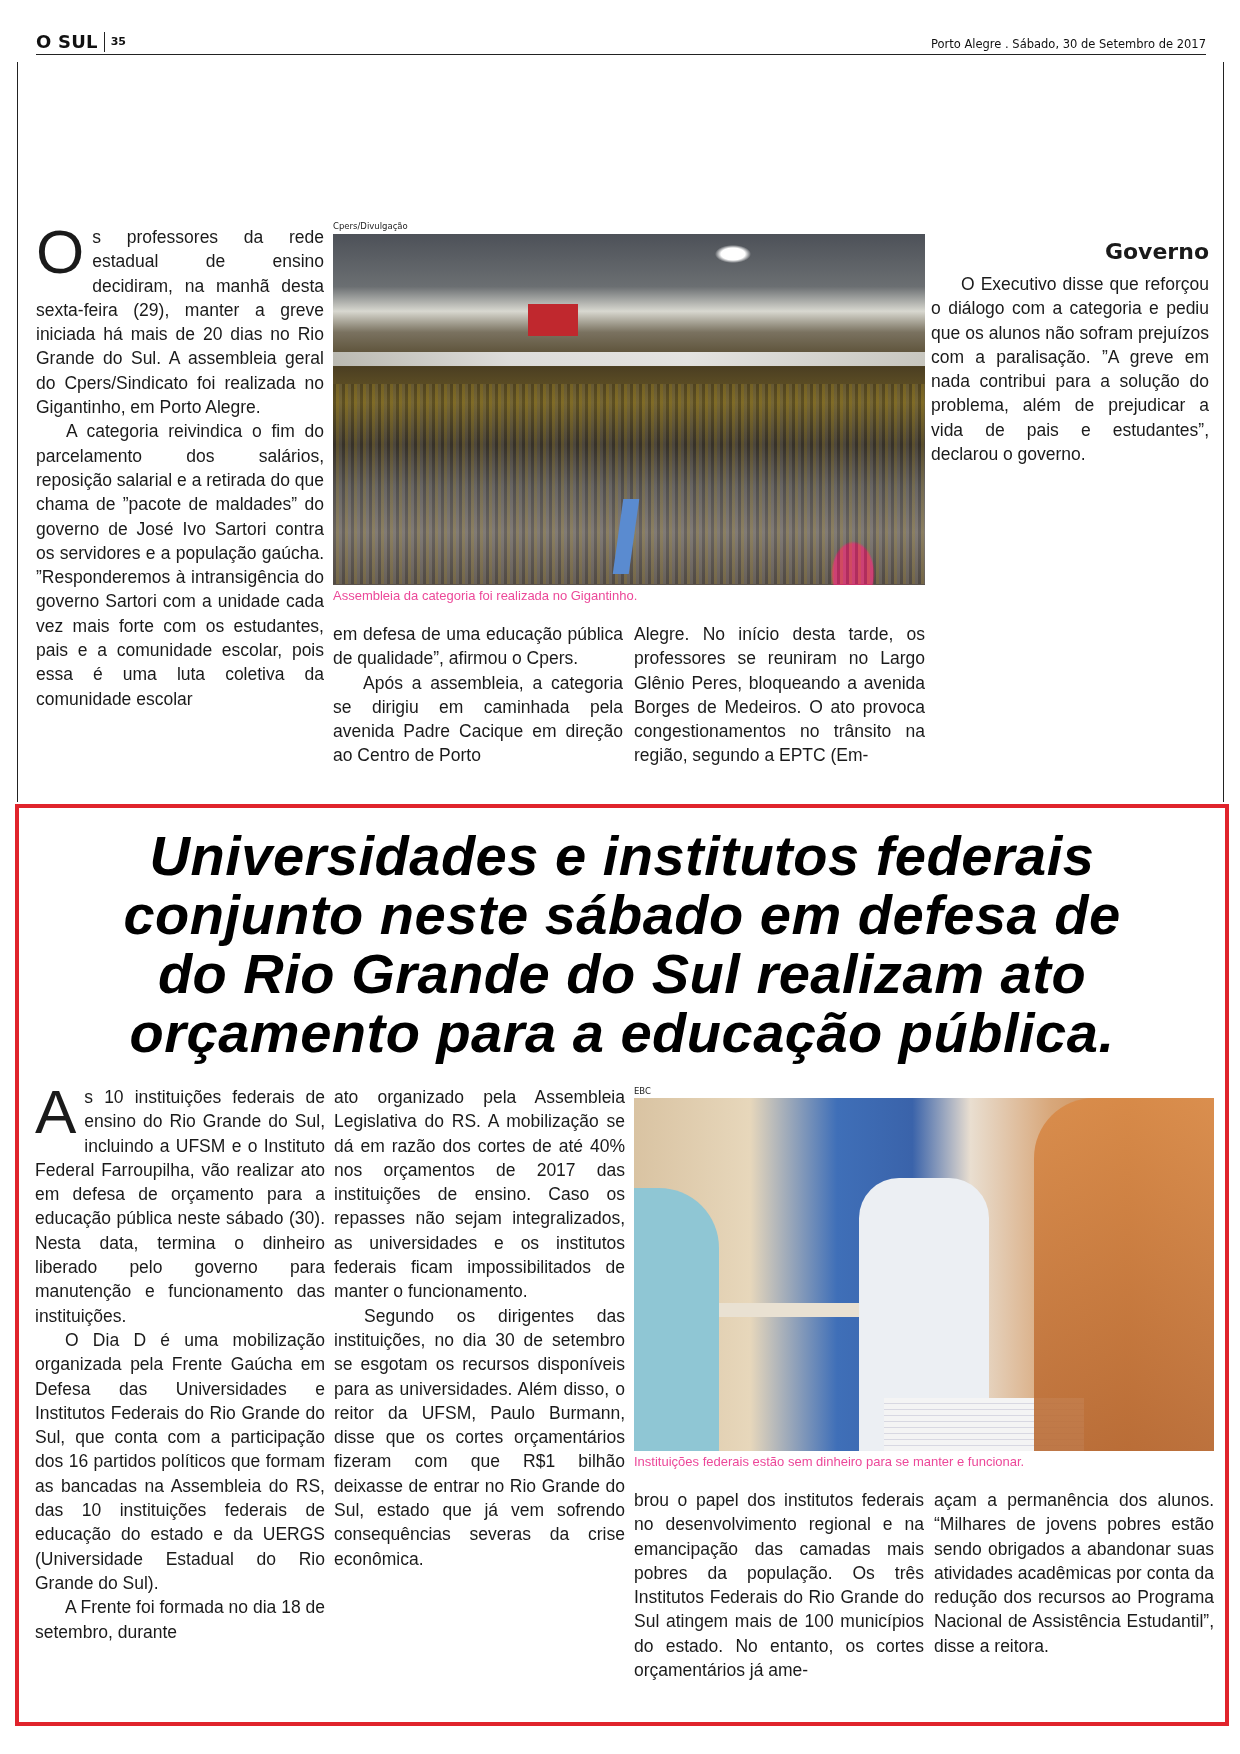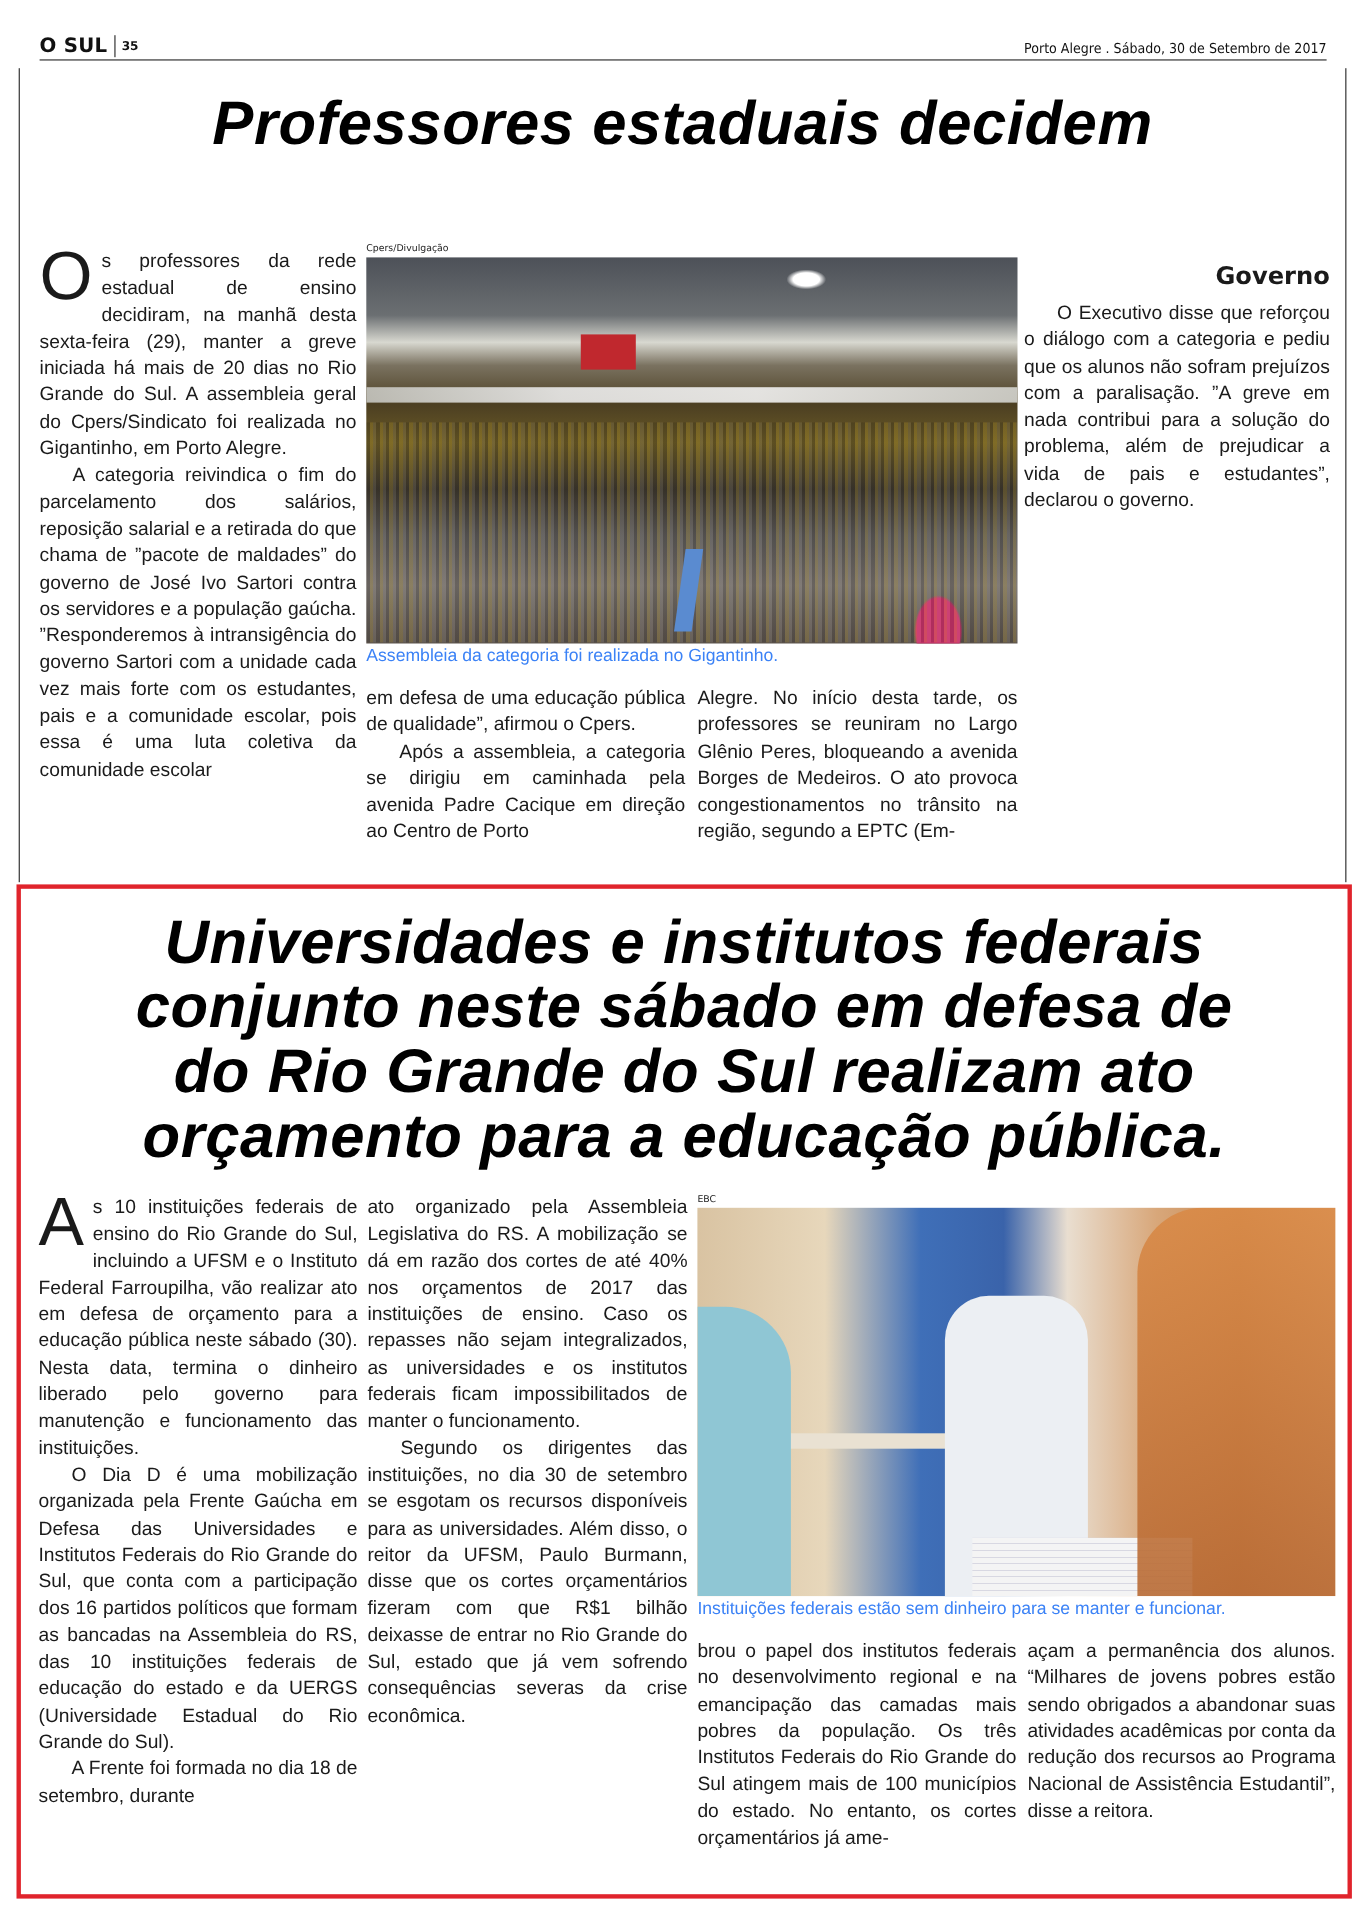--- a/index.html
+++ b/index.html
@@ -16,21 +16,21 @@
   .headline { font-family: "Liberation Sans", sans-serif; font-weight: bold; font-style: italic; text-align: center; color: #000; letter-spacing: 0.5px; }
   .art1 .headline { position: absolute; left: 0; right: 0; top: 20px; font-size: 56px; line-height: 60px; }
 
   .col { position: absolute; font-size: 17.5px; line-height: 24.3px; text-align: justify; color: #1a1a1a; }
   .col p { margin: 0; text-indent: 30px; }
   .col p.noind { text-indent: 0; }
   .dropcap { float: left; font-size: 62px; line-height: 50px; margin: 2px 8px 0 0; font-weight: normal; }
   .subhead { font-family: "DejaVu Sans", sans-serif; font-weight: bold; font-size: 22px; text-align: right; margin: 16px 0 6px; line-height: 28px; }
 
   .credit { position: absolute; font-size: 8.5px; font-family: "DejaVu Sans", sans-serif; color: #222; }
-  .caption { position: absolute; font-size: 16px; color: #3b82f6; }
+  .caption { position: absolute; font-size: 13px; color: #ec4899; }
 
   .photo1 { position: absolute; left: 315px; top: 172px; width: 592px; height: 351px; overflow: hidden;
     background:
       radial-gradient(ellipse 40px 60px at 520px 340px, #c8336a 0 50%, transparent 55%),
       radial-gradient(ellipse 30px 15px at 400px 20px, #ffffff 0 40%, transparent 60%),
       linear-gradient(180deg, #4d5158 0%, #6b6f72 15%, #d8d8d0 22%, #7a7260 28%, #4c3f22 38%, #6a5a26 48%, #3e382e 60%, #5d5a58 72%, #77716c 85%, #5b534c 100%); }
   .photo1 .band { position:absolute; left:0; right:0; top: 118px; height: 14px; background: linear-gradient(90deg, #c6c6c0, #ececec 30%, #f3f3f3 60%, #d4d4cf); opacity: .9; }
   .photo1 .sign { position:absolute; left: 195px; top: 70px; width: 50px; height: 32px; background:#c0282e; }
   .photo1 .flag { position:absolute; left: 285px; top: 265px; width: 16px; height: 75px; background:#5a8bd0; transform: skewX(-8deg); }
   .photo1 .crowd { position:absolute; left:0; right:0; top: 150px; height: 200px;
@@ -54,21 +54,20 @@
   <div class="mast-left">
     <span class="paper-name">O SUL</span>
     <span class="mast-sep"></span>
     <span class="page-num">35</span>
   </div>
   <span class="mast-date">Porto Alegre . Sábado, 30 de Setembro de 2017</span>
 </div>
 
 <div class="art1">
   <div class="headline">
-    <div>Professores estaduais decidem</div>
   </div>
 
   <div class="col" style="left:18px; top:163px; width:288px;">
     <p class="noind"><span class="dropcap">O</span><span>s professores da rede estadual de ensino decidiram, na manhã desta sexta-feira (29), manter a greve iniciada há mais de 20 dias no Rio Grande do Sul. A assembleia geral do Cpers/Sindicato foi realizada no Gigantinho, em Porto Alegre.</span></p>
     <p>A categoria reivindica o fim do parcelamento dos salários, reposição salarial e a retirada do que chama de ”pacote de maldades” do governo de José Ivo Sartori contra os servidores e a população gaúcha. ”Responderemos à intransigência do governo Sartori com a unidade cada vez mais forte com os estudantes, pais e a comunidade escolar, pois essa é uma luta coletiva da comunidade escolar</p>
   </div>
 
   <div class="credit" style="left:315px; top:159px;">Cpers/Divulgação</div>
   <div class="photo1">
     <div class="band"></div>

